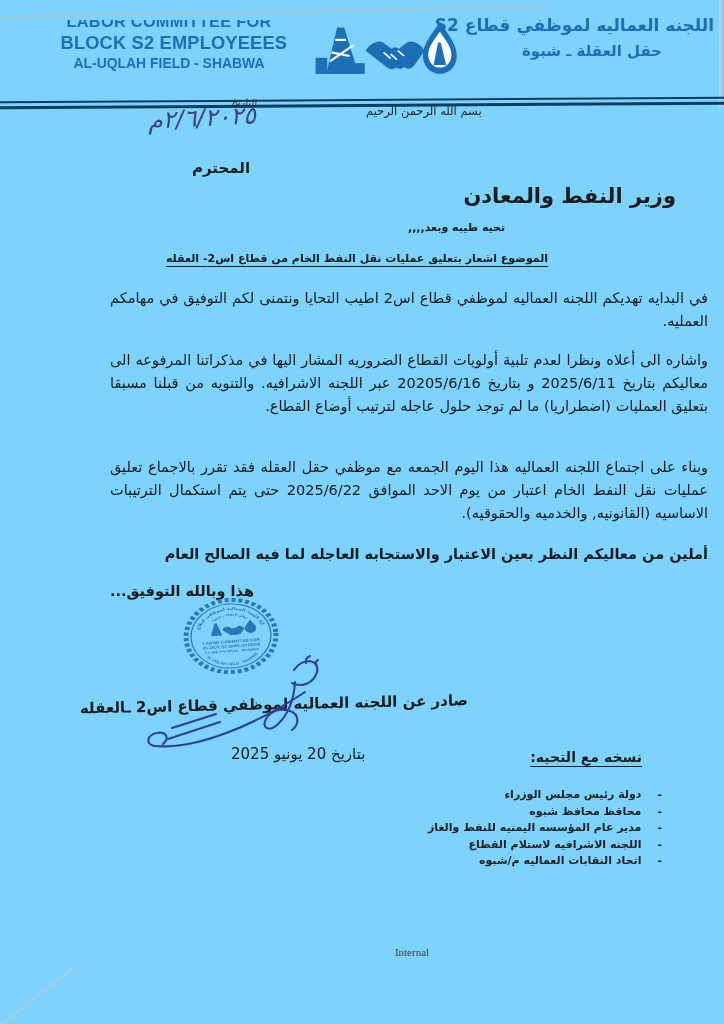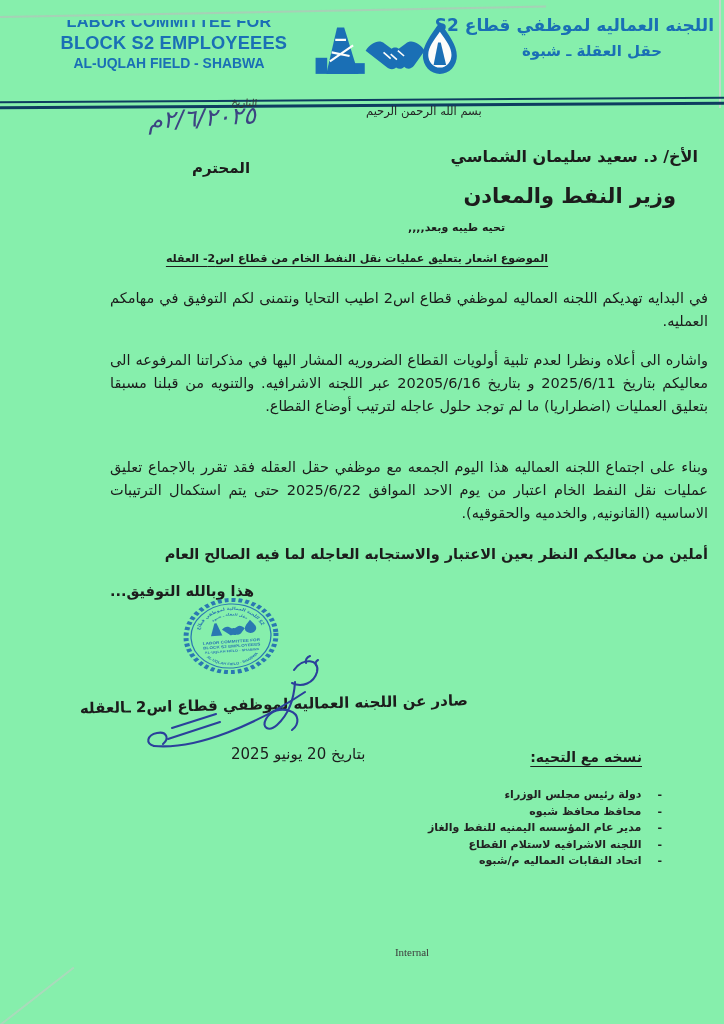--- a/index.html
+++ b/index.html
@@ -1,18 +1,18 @@
 <!DOCTYPE html>
 <html><head>
 <meta charset="utf-8">
 <style>
   html,body{margin:0;padding:0;background:#e8e8e8;}
   .page{
     position:relative;width:724px;height:1024px;margin:0 auto;
-    background:#86efac;overflow:hidden;
+    background:#7dd3fc;overflow:hidden;
     font-family:"DejaVu Sans",sans-serif;color:#1c1c1c;
   }
   .nowrap{white-space:nowrap;}
   
   .artifact-top{position:absolute;top:11px;left:-14px;width:560px;height:2px;background:#bdbdbd;transform:rotate(-1.1deg);opacity:.6;}
   .artifact-right{position:absolute;top:0;right:3px;width:2px;height:108px;background:#d2d2d2;opacity:.8;}
   .artifact-bottom-left{position:absolute;left:-12px;bottom:26px;width:96px;height:2px;background:#c9c9c9;transform:rotate(-38deg);opacity:.55;}
   
   .org-en{position:absolute;left:56px;top:20px;width:226px;text-align:center;
     color:#1a6fb5;font-weight:bold;font-family:"Liberation Sans",sans-serif;transform:scaleX(.96);}
@@ -110,21 +110,20 @@
 
   <div class="rule"></div>
 
   <div class="bismillah nowrap">بسم الله الرحمن الرحيم</div>
 
   <div class="date-block">
     <span class="date-label">التاريخ</span>
     <span class="date-hand nowrap">٢/٦/٢٠٢٥م</span>
   </div>
 
-  <div class="addr-name nowrap">الأخ/ د. سعيد سليمان الشماسي</div>
   <div class="honorific nowrap">المحترم</div>
   <div class="addr-title nowrap">وزير النفط والمعادن</div>
   <div class="greeting nowrap">تحيه طيبه وبعد,,,,</div>
 
   <div class="subject nowrap">الموضوع اشعار بتعليق عمليات نقل النفط الخام من قطاع اس2- العقله</div>
   <div class="para p1">في البدايه تهديكم اللجنه العماليه لموظفي قطاع اس2 اطيب التحايا ونتمنى لكم التوفيق في مهامكم العمليه.</div>
   <div class="para p2">واشاره الى أعلاه ونظرا لعدم تلبية أولويات القطاع الضروريه المشار اليها في مذكراتنا المرفوعه الى معاليكم بتاريخ 2025/6/11 و بتاريخ 20205/6/16 عبر اللجنه الاشرافيه. والتنويه من قبلنا مسبقا بتعليق العمليات (اضطراريا) ما لم توجد حلول عاجله لترتيب أوضاع القطاع.</div>
   <div class="para p3">وبناء على اجتماع اللجنه العماليه هذا اليوم الجمعه مع موظفي حقل العقله فقد تقرر بالاجماع تعليق عمليات نقل النفط الخام اعتبار من يوم الاحد الموافق 2025/6/22 حتى يتم استكمال الترتيبات الاساسيه (القانونيه, والخدميه والحقوقيه).</div>
   <div class="appeal nowrap">أملين من معاليكم النظر بعين الاعتبار والاستجابه العاجله لما فيه الصالح العام</div>
   <div class="closing">هذا وبالله التوفيق...</div>

